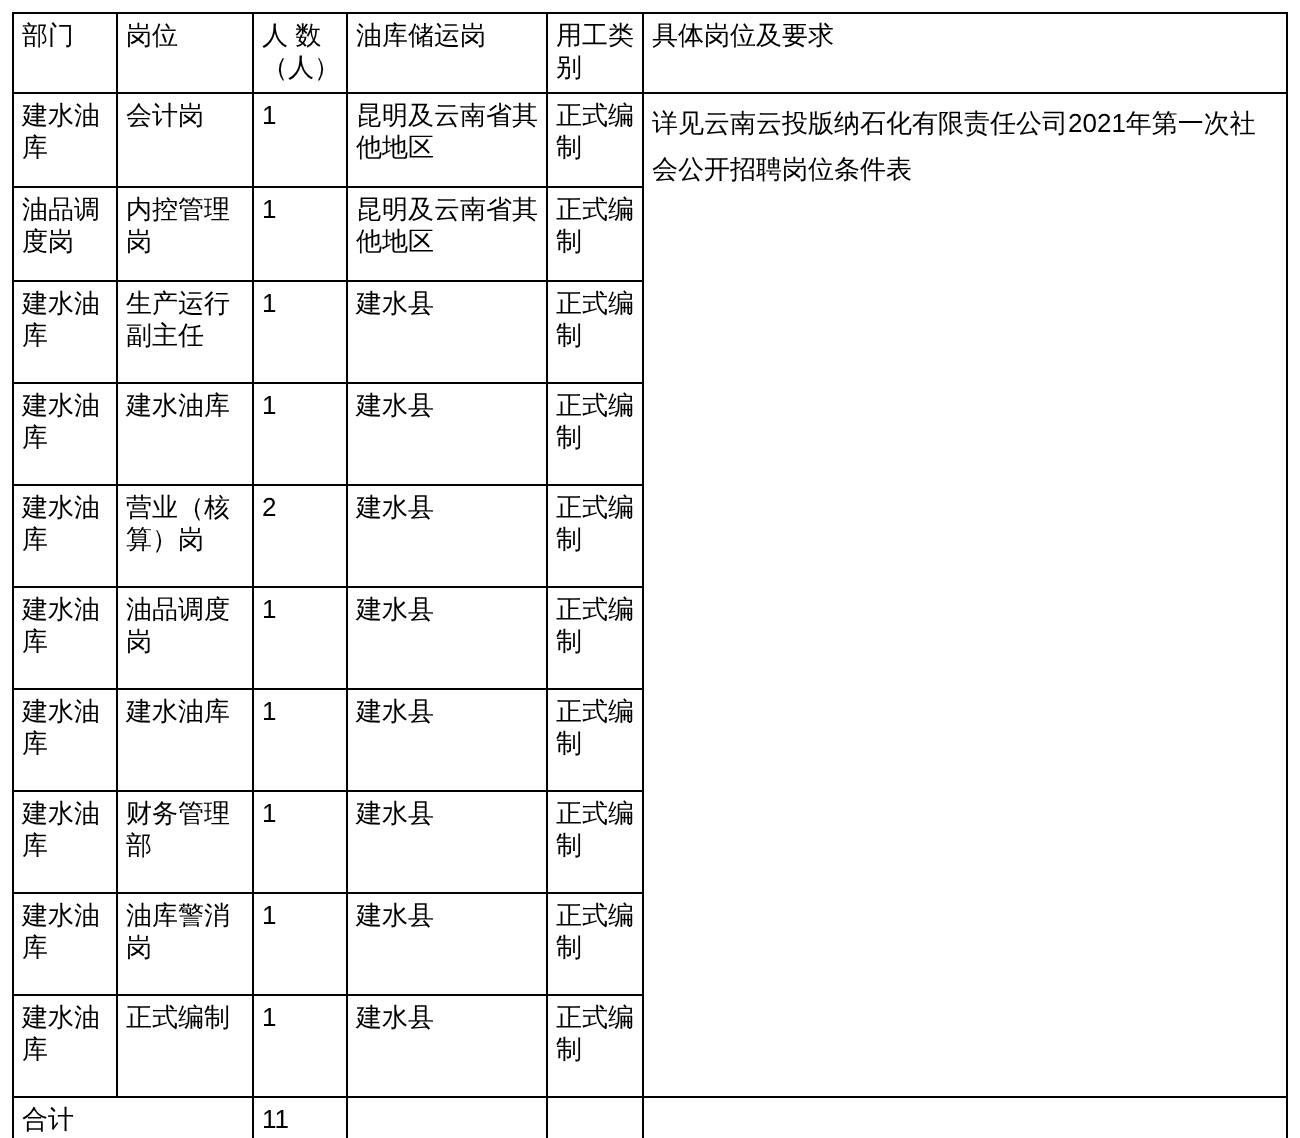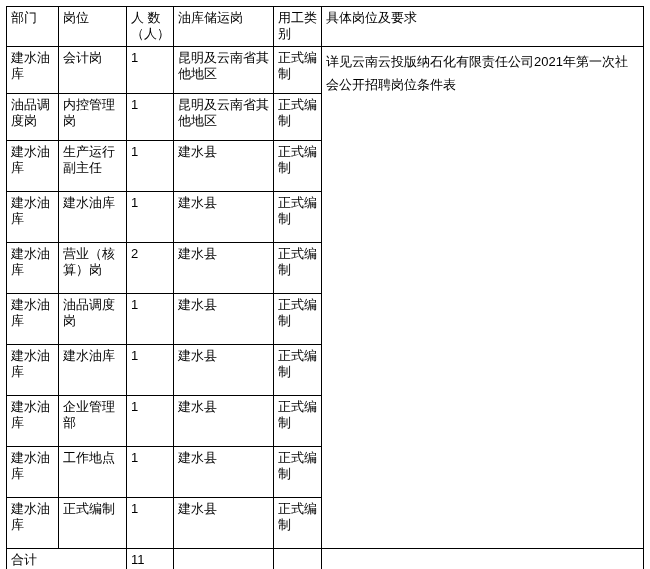--- a/index.html
+++ b/index.html
@@ -124,28 +124,28 @@
       </tr>
       <tr class="row-tall">
         <td>建水油库</td>
         <td>建水油库</td>
         <td>1</td>
         <td>建水县</td>
         <td>正式编制</td>
       </tr>
       <tr class="row-tall">
         <td>建水油库</td>
-        <td>企业管理部</td>
+        <td>财务管理部</td>
         <td>1</td>
         <td>建水县</td>
         <td>正式编制</td>
       </tr>
       <tr class="row-tall">
         <td>建水油库</td>
-        <td>工作地点</td>
+        <td>油库警消岗</td>
         <td>1</td>
         <td>建水县</td>
         <td>正式编制</td>
       </tr>
       <tr class="row-tall">
         <td>建水油库</td>
         <td>正式编制</td>
         <td>1</td>
         <td>建水县</td>
         <td>正式编制</td>

